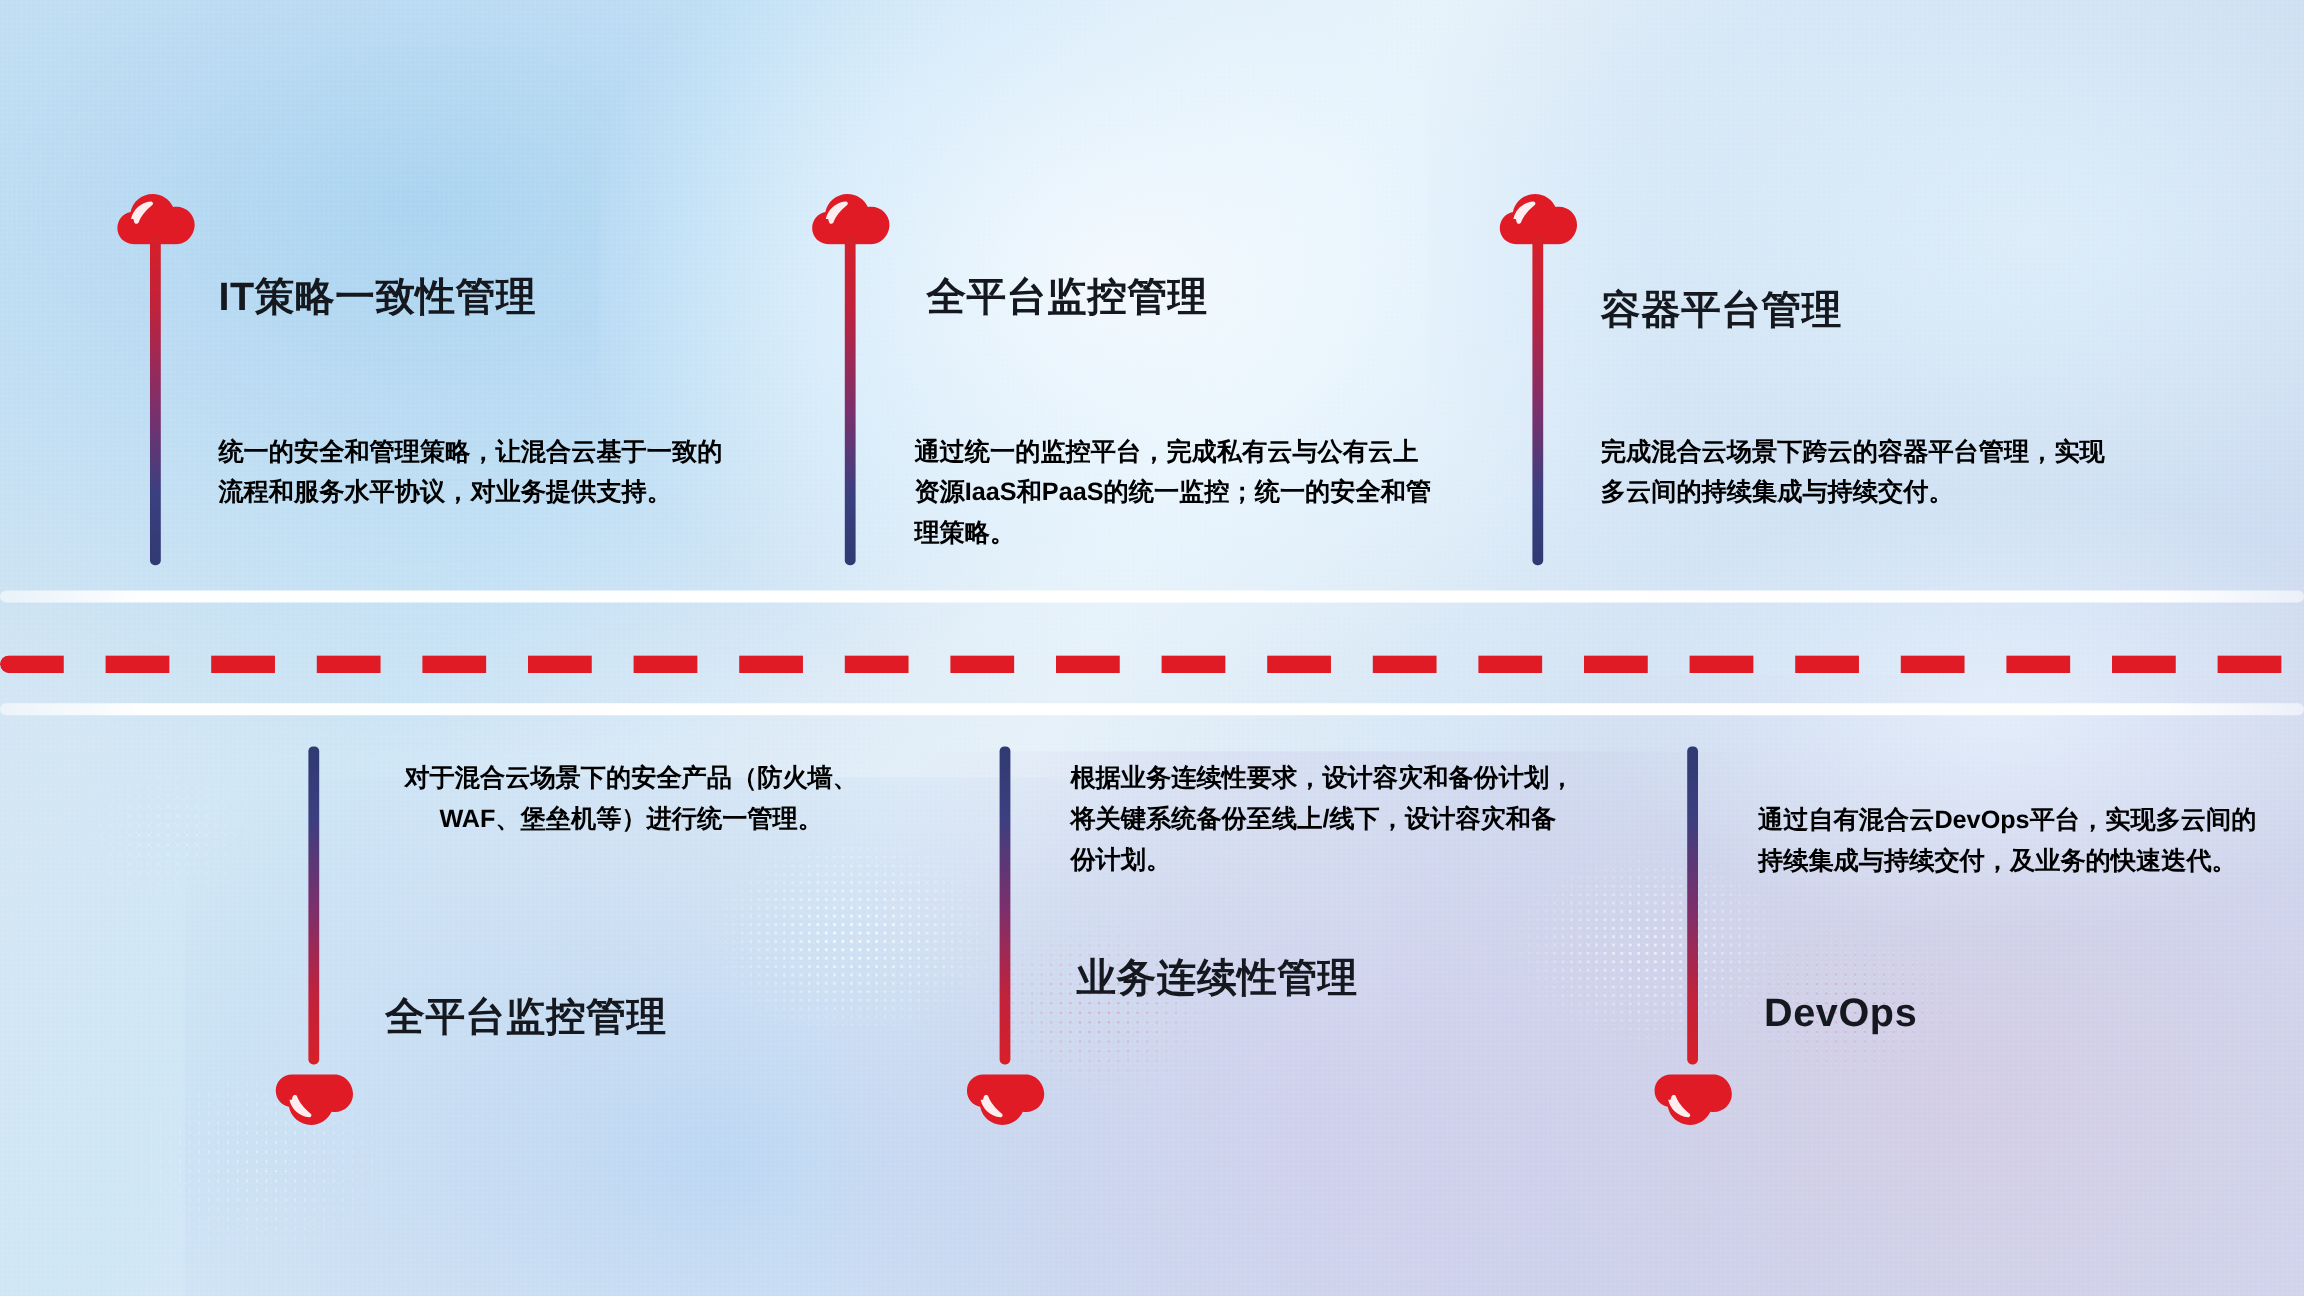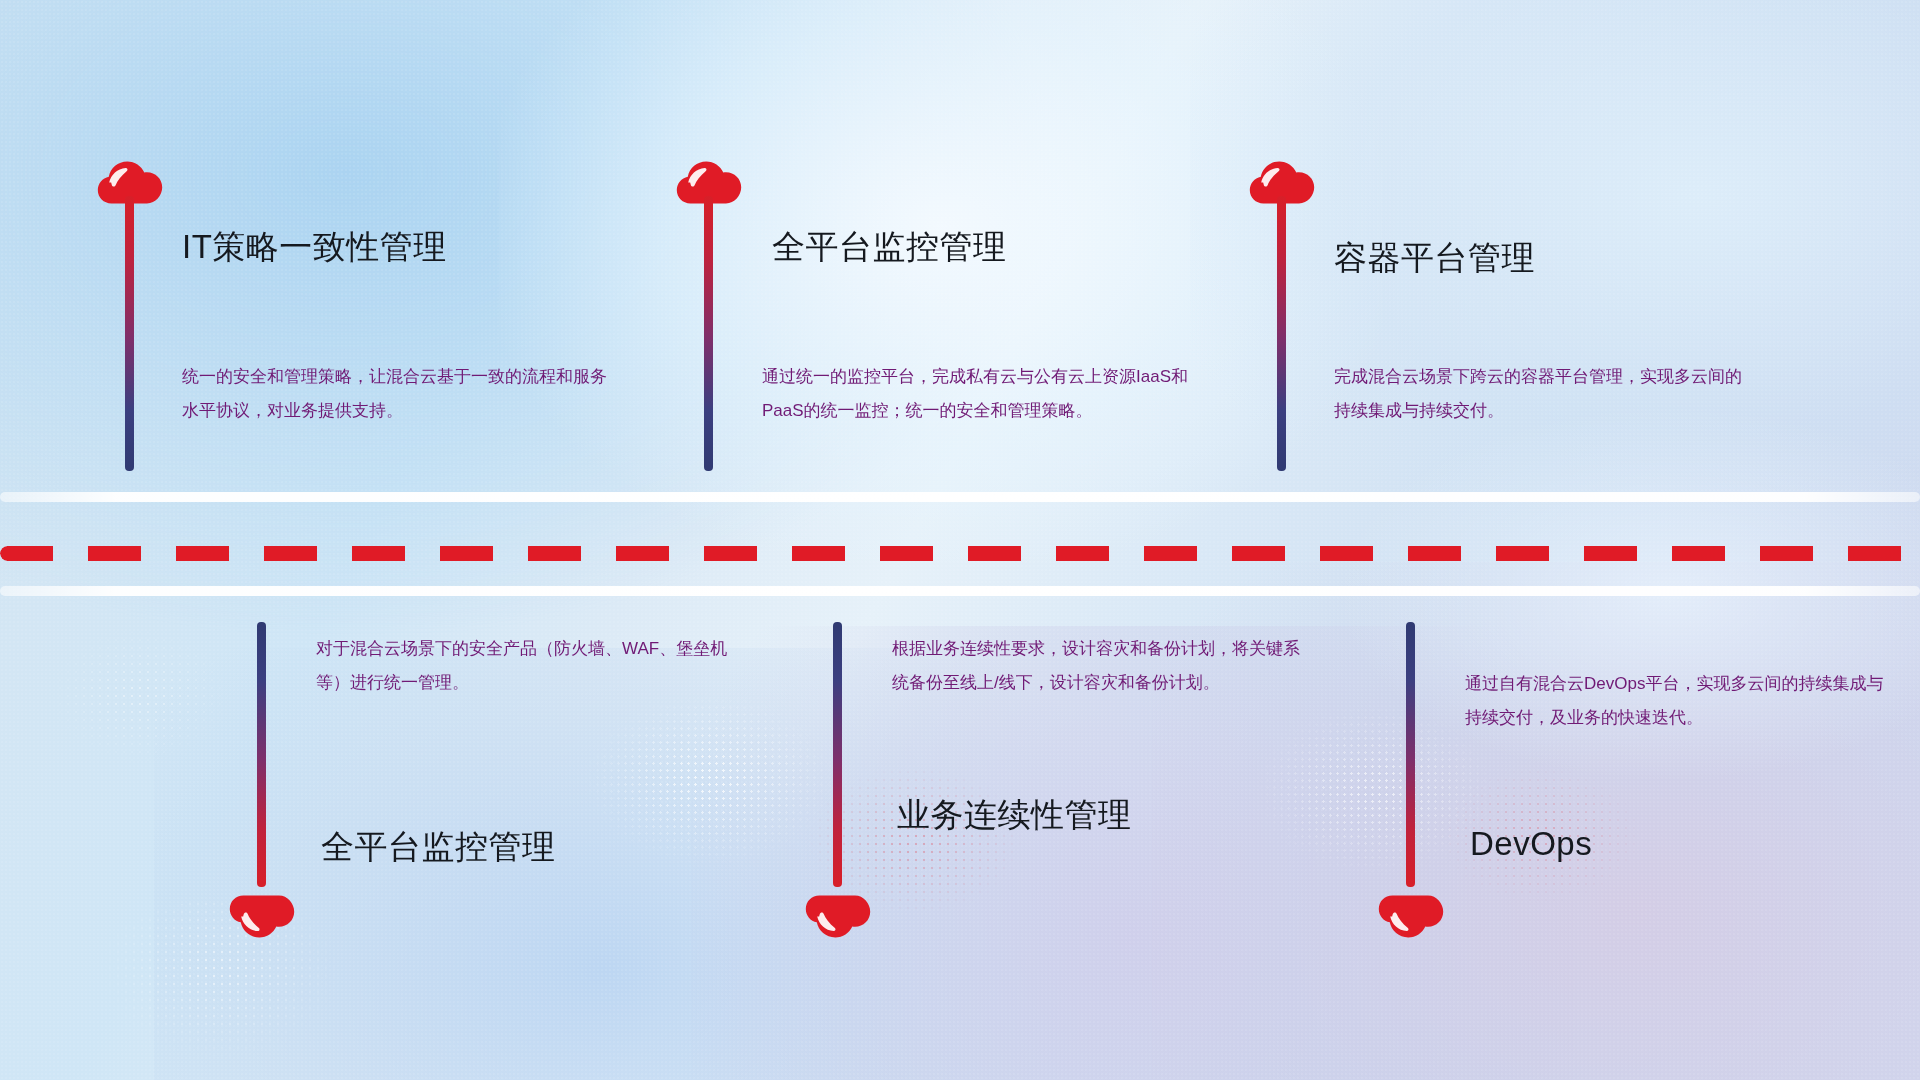--- a/index.html
+++ b/index.html
@@ -139,31 +139,32 @@
   .bar-up{   background:linear-gradient(180deg,#303a72 0%, #3b3f80 22%, #7e2f6b 52%, #c0223c 78%, #d81f28 100%); }
 
   
   .cloud{position:absolute;width:66px;height:44px;}
   .cloud svg{display:block;width:100%;height:100%;}
   .cloud-flip{transform:scaleY(-1);}
 
   .title{
     position:absolute;
     font-size:33px;
-    font-weight:400;
+    font-weight:700;
     color:#15191f;
     letter-spacing:.5px;
     white-space:nowrap;
   }
   .body{
     position:absolute;
-    font-size:17px;
+    font-size:21px;
     line-height:34px;
-    color:#701a75;
+    color:#000000;
     width:370px;
+    font-weight:bold;
   }
 </style>
 </head>
 <body>
 
 <div id="stage">
 
   <div class="bg-base"></div>
   <div class="bg-glow-a"></div>
   <div class="bg-glow-b"></div>
@@ -217,21 +218,21 @@
         <path d="M12.2 22.5c1.6-7.9 8.3-13.9 16.4-14.6 1.7-.1 2.6 1.9 1.3 3-5.9 4.9-9.4 9.5-11.3 14.3-.7 1.8-3.3 1.6-3.8-.3l-.3-1.2c-.2-.4-.3-.8-.3-1.2z" fill="#ffffff" opacity="0.92"></path>
       </svg>
     </div>
     <div class="bar bar-down" style="left:1277px;top:196px;height:275px;"></div>
     <div class="title" style="left:1334px;top:236px;text-align:center;">容器平台管理</div>
     <div class="body" style="left:1334px;top:360px;width:420px;">完成混合云场景下跨云的容器平台管理，实现多云间的持续集成与持续交付。</div>
   </div>
 
   <div class="col">
     <div class="bar bar-up" style="left:257px;top:622px;height:265px;"></div>
-    <div class="body" style="left:316px;top:632px;width:420px;">对于混合云场景下的安全产品（防火墙、WAF、堡垒机等）进行统一管理。</div>
+    <div class="body" style="left:316px;top:632px;width:420px;text-align:center;">对于混合云场景下的安全产品（防火墙、WAF、堡垒机等）进行统一管理。</div>
     <div class="title" style="left:321px;top:825px;">全平台监控管理</div>
     <div class="cloud cloud-flip" style="left:229px;top:895px;">
       <svg viewBox="0 0 66 44" xmlns="http://www.w3.org/2000/svg">
         <path d="M14.5 43.5C6.6 43.5 0.8 37.6 0.8 30.1c0-6.7 4.7-12.2 11-13.4C13.4 8.1 21 1.6 30.2 1.6c7.6 0 14.2 4.5 17.1 11 .9-.2 1.8-.3 2.7-.3 8.5 0 15.2 6.7 15.2 15s-6.7 16.2-15.2 16.2H14.5z" fill="#e01b26"></path>
         <path d="M12.2 22.5c1.6-7.9 8.3-13.9 16.4-14.6 1.7-.1 2.6 1.9 1.3 3-5.9 4.9-9.4 9.5-11.3 14.3-.7 1.8-3.3 1.6-3.8-.3l-.3-1.2c-.2-.4-.3-.8-.3-1.2z" fill="#ffffff" opacity="0.92"></path>
       </svg>
     </div>
   </div>
 
   <div class="col">

